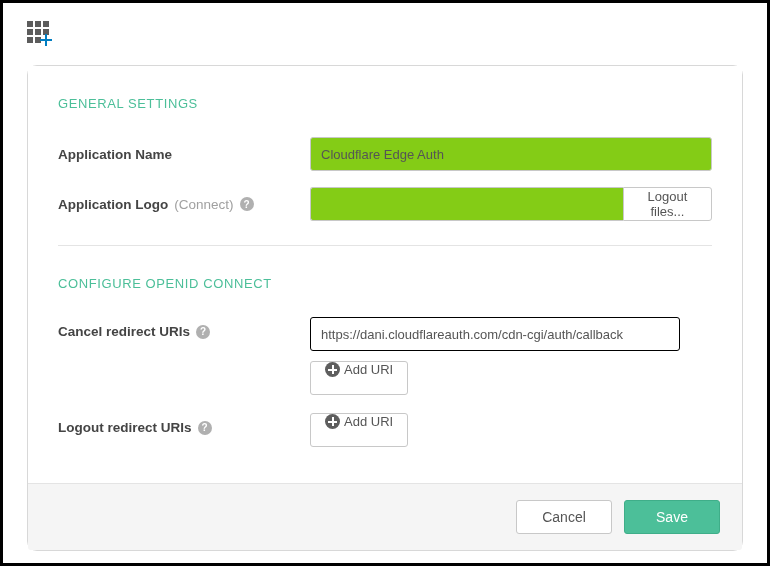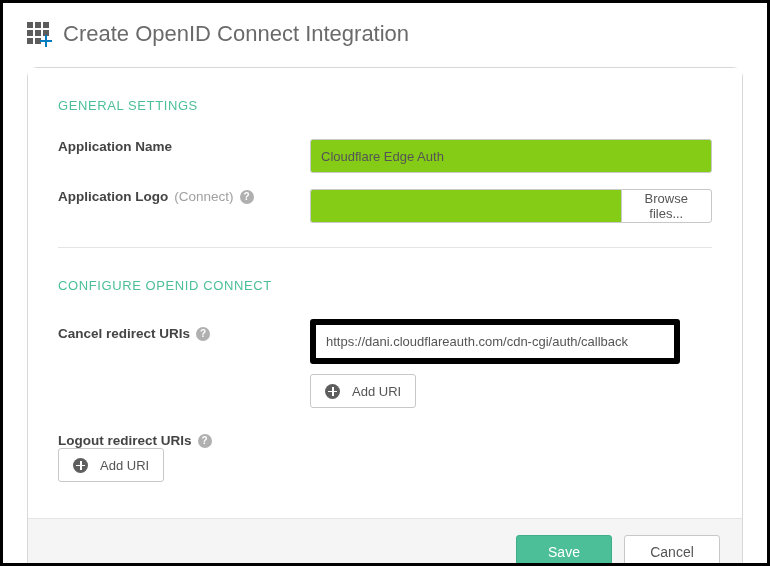--- a/index.html
+++ b/index.html
@@ -76,21 +76,21 @@
     }
     .section-title {
       color: #4cbf99;
       font-size: 13px;
       letter-spacing: 0.6px;
       font-weight: 500;
       margin-bottom: 26px;
     }
     .form-row {
       display: flex;
-      align-items: flex-start;
+      align-items: center;
       margin-bottom: 16px;
     }
     .form-row.align-top {
       align-items: flex-start;
     }
     .form-label {
       width: 252px;
       font-size: 13.5px;
       color: #444;
       font-weight: 600;
@@ -148,34 +148,34 @@
       border-bottom-right-radius: 3px;
       cursor: pointer;
     }
     .divider {
       border: none;
       border-top: 1px solid #e4e4e4;
       margin: 24px 0 30px 0;
     }
     .uri-input {
       width: 370px;
-      height: 45px;
+      height: 34px;
       padding: 6px 10px;
       font-size: 13px;
       color: #555;
-      border: 6px solid #000000;
+      border: 1px solid #000000;
       border-radius: 3px;
       background: #fff;
       margin-bottom: 10px;
       display: block;
     }
     .add-btn {
       display: inline-flex;
-      align-items: center;
-      gap: 12px;
+      align-items: flex-start;
+      gap: 4px;
       height: 34px;
       padding: 0 14px;
       font-size: 13px;
       color: #555;
       background: #fff;
       border: 1px solid #c8c8c8;
       border-radius: 3px;
       cursor: pointer;
     }
     .plus-circle-icon {
@@ -236,21 +236,20 @@
       <span class="sq r0 c0"></span>
         <span class="sq r0 c1"></span>
         <span class="sq r0 c2"></span>
       <span class="sq r1 c0"></span>
         <span class="sq r1 c1"></span>
         <span class="sq r1 c2"></span>
       <span class="sq r2 c0"></span>
         <span class="sq r2 c1"></span>
       <span class="plus"></span>
     </div>
-    <h1 class="page-title">Create OpenID Connect Integration</h1>
   </div>
 
   <div class="panel">
     <div class="panel-body">
 
       <div class="section-title">GENERAL SETTINGS</div>
 
       <div class="form-row">
         <div class="form-label">
           <span>Application Name</span>
@@ -262,21 +261,21 @@
 
       <div class="form-row">
         <div class="form-label">
           <span>Application Logo</span>
           <span class="optional">(Connect)</span>
           <span class="help-icon">?</span>
         </div>
         <div class="form-control-wrap">
           <div class="input-group">
             <input type="text" class="text-input" value="" style="">
-            <button class="browse-btn">Browse files...</button>
+            <button class="browse-btn">Logout files...</button>
           </div>
         </div>
       </div>
 
       <hr class="divider">
 
       <div class="section-title">CONFIGURE OPENID CONNECT</div>
 
       <div class="form-row align-top">
         <div class="form-label" style="padding-top:7px;">
@@ -285,33 +284,33 @@
         </div>
         <div class="form-control-wrap">
           <input type="text" class="uri-input" value="https://dani.cloudflareauth.com/cdn-cgi/auth/callback" style="">
           <button class="add-btn">
             <span class="plus-circle-icon"></span>
             <span>Add URI</span>
           </button>
         </div>
       </div>
 
-      <div class="form-row align-top" style="margin-top:18px;flex-direction:column;">
+      <div class="form-row align-top" style="margin-top:18px;">
         <div class="form-label" style="padding-top:7px;">
           <span>Logout redirect URIs</span>
           <span class="help-icon">?</span>
         </div>
         <div class="form-control-wrap">
           <button class="add-btn">
             <span class="plus-circle-icon"></span>
             <span>Add URI</span>
           </button>
         </div>
       </div>
 
     </div>
 
     <div class="panel-footer">
+      <button class="btn btn-default">Cancel</button>
       <button class="btn btn-primary">Save</button>
-      <button class="btn btn-default">Cancel</button>
     </div>
   </div>
 </div>
 
 </body></html>

